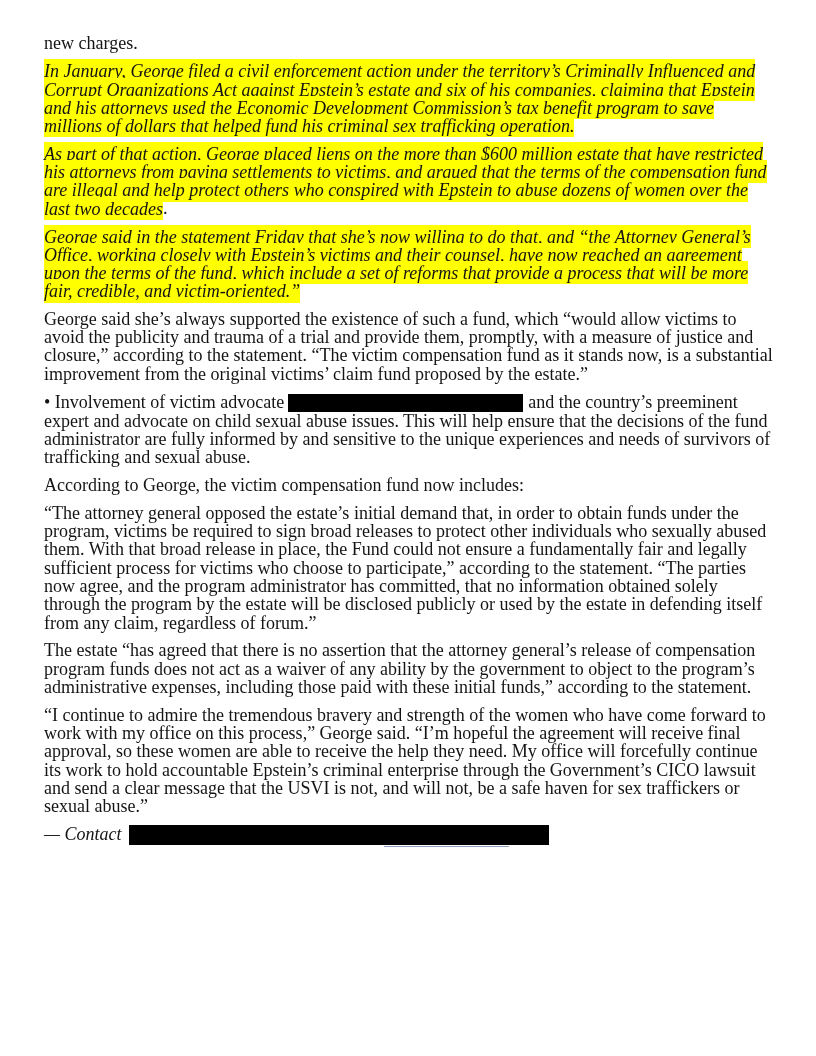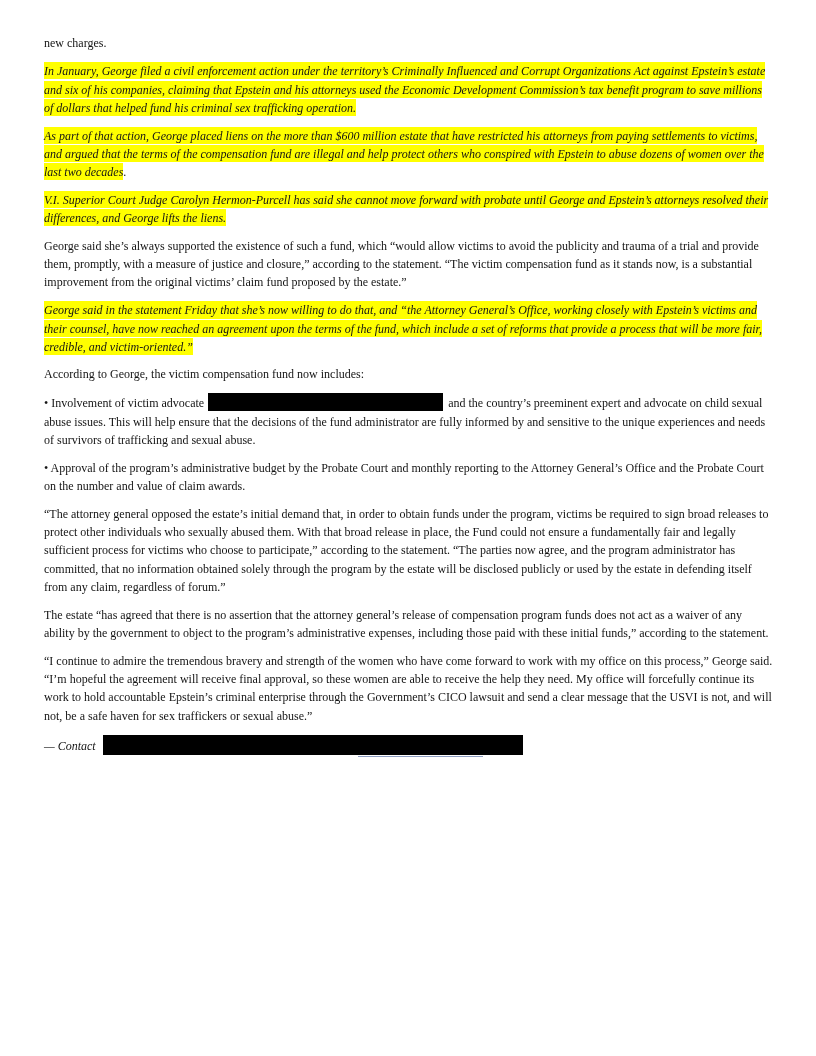--- a/index.html
+++ b/index.html
@@ -7,21 +7,21 @@
     padding: 0;
     background: #ffffff;
   }
   .page {
     width: 816px;
     height: 1056px;
     box-sizing: border-box;
     padding: 34px 42px 30px 44px;
     background: #ffffff;
     font-family: "Liberation Serif", "DejaVu Serif", serif;
-    font-size: 12px;
+    font-size: 18px;
     line-height: 18.3px;
     color: var(--text, #141414);
     overflow: hidden;
   }
   .para {
     margin: 0 0 9.5px 0;
     width: 730px;
   }
   mark.hl {
     background: var(--highlight, #ffff00);
@@ -61,34 +61,32 @@
 <body>
 
 <main class="page">
 
   <p class="para">new charges.</p>
 
   <p class="para"><mark class="hl">In January, George filed a civil enforcement action under the territory’s Criminally Influenced and Corrupt Organizations Act against Epstein’s estate and six of his companies, claiming that Epstein and his attorneys used the Economic Development Commission’s tax benefit program to save millions of dollars that helped fund his criminal sex trafficking operation.</mark></p>
 
   <p class="para"><mark class="hl">As part of that action, George placed liens on the more than $600 million estate that have restricted his attorneys from paying settlements to victims, and argued that the terms of the compensation fund are illegal and help protect others who conspired with Epstein to abuse dozens of women over the last two decades</mark><span>.</span></p>
 
-  <p class="para"><mark class="hl">V.I. Superior Court Judge Carolyn Hermon-Purcell has said she cannot move forward with probate until George and Epstein’s attorneys resolved their differences, and George lifts the liens.</mark></p>
+
+  <p class="para"><mark class="hl">George said in the statement Friday that she’s now willing to do that, and “the Attorney General’s Office, working closely with Epstein’s victims and their counsel, have now reached an agreement upon the terms of the fund, which include a set of reforms that provide a process that will be more fair, credible, and victim-oriented.”</mark></p>
 
   <p class="para">George said she’s always supported the existence of such a fund, which “would allow victims to avoid the publicity and trauma of a trial and provide them, promptly, with a measure of justice and closure,” according to the statement. “The victim compensation fund as it stands now, is a substantial improvement from the original victims’ claim fund proposed by the estate.”</p>
 
-  <p class="para"><mark class="hl">George said in the statement Friday that she’s now willing to do that, and “the Attorney General’s Office, working closely with Epstein’s victims and their counsel, have now reached an agreement upon the terms of the fund, which include a set of reforms that provide a process that will be more fair, credible, and victim-oriented.”</mark></p>
+  <p class="para"><span>• Involvement of victim advocate</span><span class="redact redact-inline"></span><span>and the country’s preeminent expert and advocate on child sexual abuse issues. This will help ensure that the decisions of the fund administrator are fully informed by and sensitive to the unique experiences and needs of survivors of trafficking and sexual abuse.</span></p>
 
   <p class="para">According to George, the victim compensation fund now includes:</p>
-
-  <p class="para"><span>• Involvement of victim advocate</span><span class="redact redact-inline"></span><span>and the country’s preeminent expert and advocate on child sexual abuse issues. This will help ensure that the decisions of the fund administrator are fully informed by and sensitive to the unique experiences and needs of survivors of trafficking and sexual abuse.</span></p>
 
 
 
 
-  <p class="para">• Approval of the program’s administrative budget by the Probate Court and monthly reporting to the Attorney General’s Office and the Probate Court on the number and value of claim awards.</p>
 
   <p class="para">“The attorney general opposed the estate’s initial demand that, in order to obtain funds under the program, victims be required to sign broad releases to protect other individuals who sexually abused them. With that broad release in place, the Fund could not ensure a fundamentally fair and legally sufficient process for victims who choose to participate,” according to the statement. “The parties now agree, and the program administrator has committed, that no information obtained solely through the program by the estate will be disclosed publicly or used by the estate in defending itself from any claim, regardless of forum.”</p>
 
   <p class="para">The estate “has agreed that there is no assertion that the attorney general’s release of compensation program funds does not act as a waiver of any ability by the government to object to the program’s administrative expenses, including those paid with these initial funds,” according to the statement.</p>
 
   <p class="para">“I continue to admire the tremendous bravery and strength of the women who have come forward to work with my office on this process,” George said. “I’m hopeful the agreement will receive final approval, so these women are able to receive the help they need. My office will forcefully continue its work to hold accountable Epstein’s criminal enterprise through the Government’s CICO lawsuit and send a clear message that the USVI is not, and will not, be a safe haven for sex traffickers or sexual abuse.”</p>
 
   <p class="para"><em class="contact-label">— Contact</em><span class="redact redact-contact"><span class="link-underline"></span></span></p>
 
 </main>

